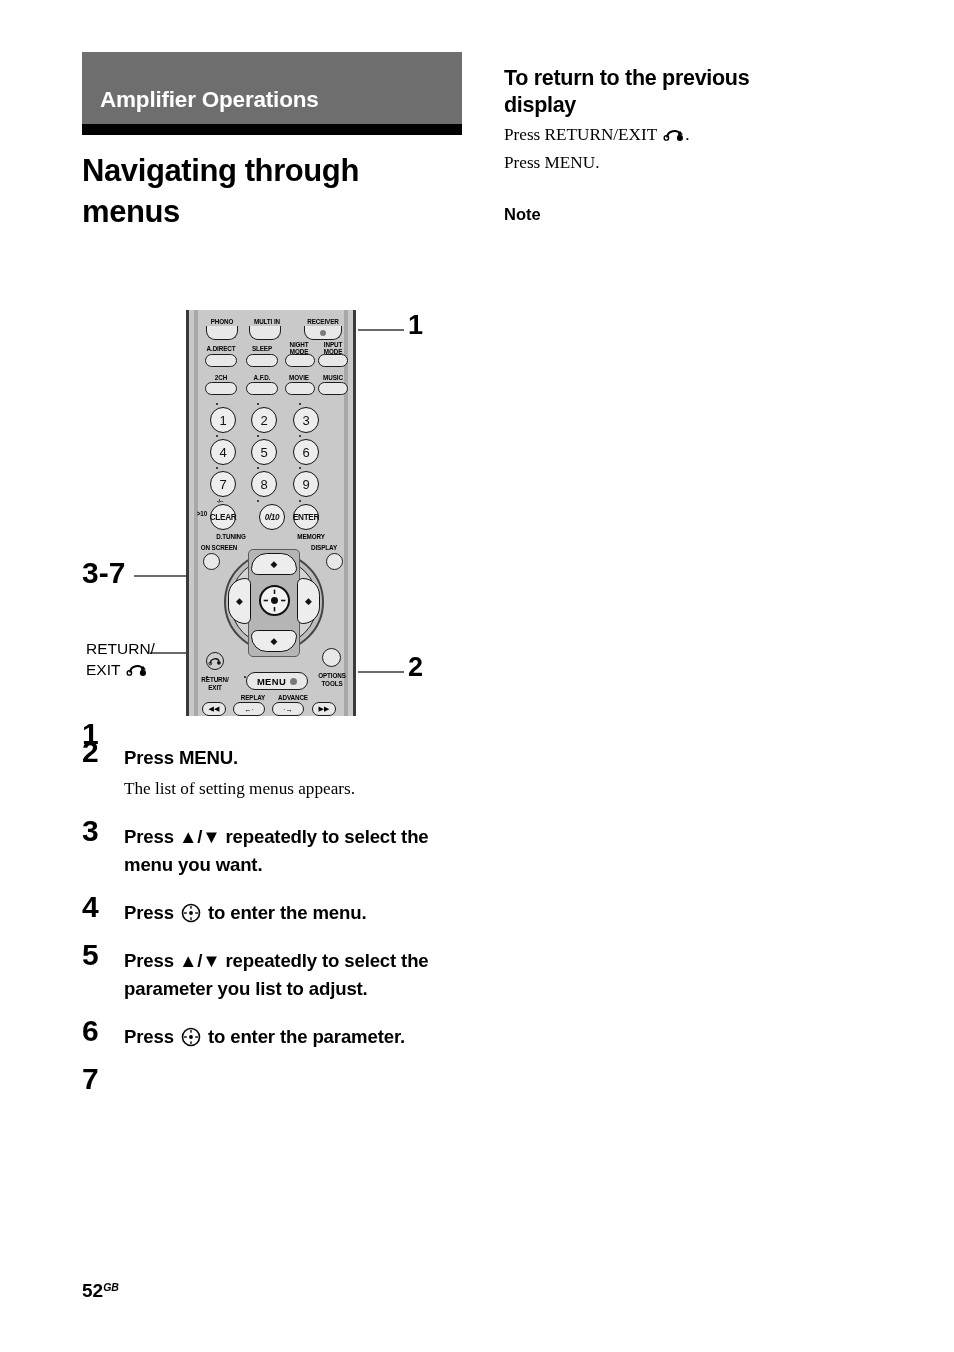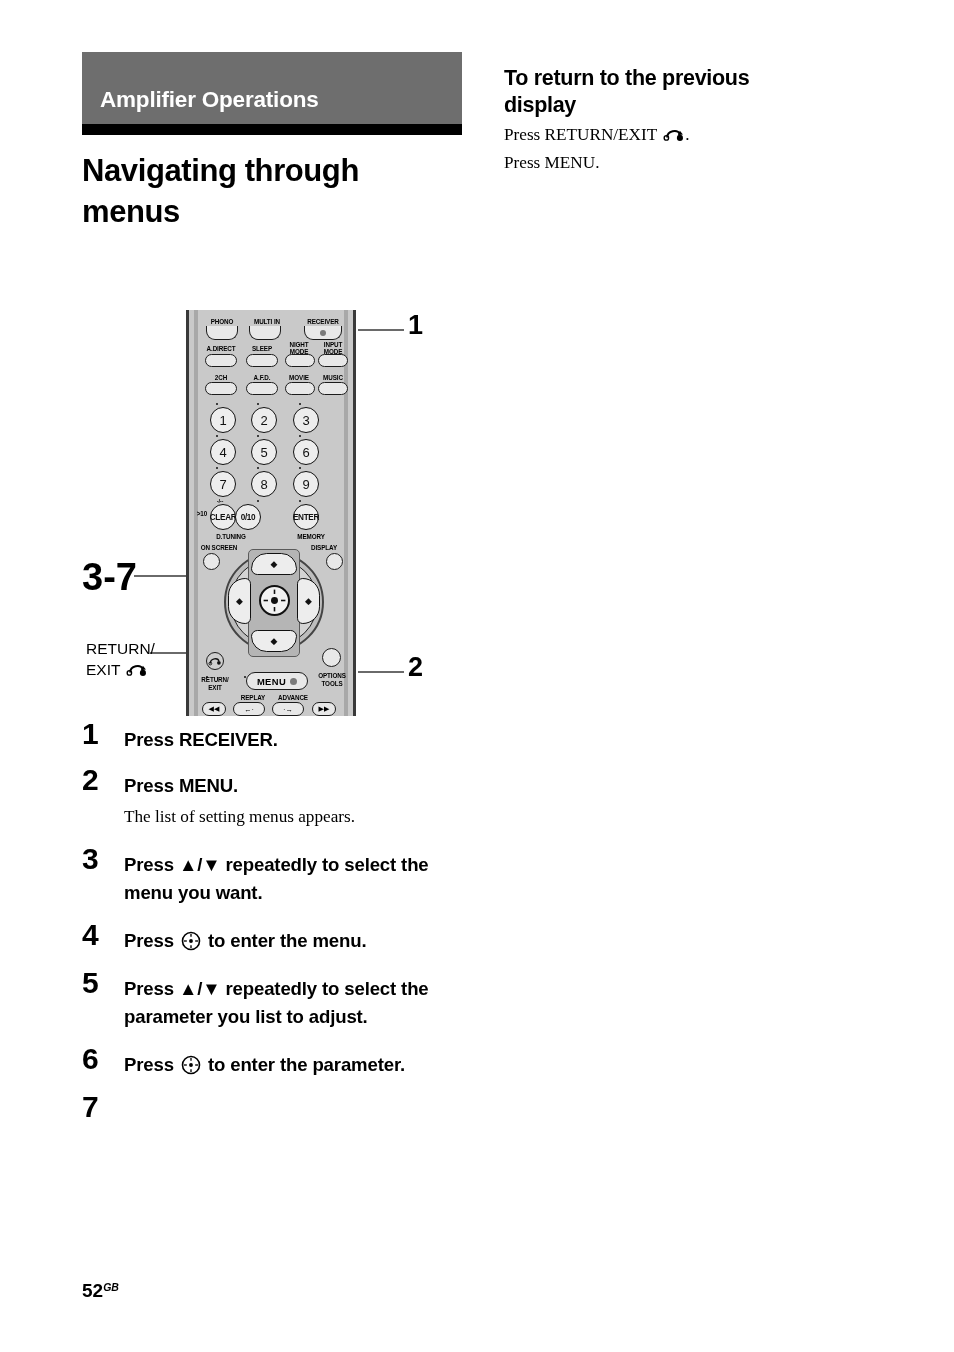--- a/index.html
+++ b/index.html
@@ -212,21 +212,21 @@
     font-family: "Liberation Sans", sans-serif;
     font-size: 15.5px;
     line-height: 21px;
     color: #000;
     white-space: nowrap;
   }
   .callout-big {
     position: absolute;
     font-family: "Liberation Sans", sans-serif;
     font-weight: bold;
-    font-size: 38px;
+    font-size: 30px;
     color: #000;
   }
 
   
   .steps {
     position: absolute;
     left: 82px;
     top: 726px;
     width: 390px;
   }
@@ -407,21 +407,21 @@
     <div class="dotmark" style="left:110px; top:157px;"></div>
     <div class="numkey" style="left:21px; top:161px;">7</div>
     <div class="numkey" style="left:62px; top:161px;">8</div>
     <div class="numkey" style="left:104px; top:161px;">9</div>
 
     <div class="lbl tiny" style="left:20px; top:188px; width:22px;">-/--</div>
     <div class="lbl" style="left:4px; top:200px; width:18px;">&gt;10</div>
     <div class="dotmark" style="left:68px; top:190px;"></div>
     <div class="dotmark" style="left:110px; top:190px;"></div>
     <div class="numkey small" style="left:21px; top:194px;">CLEAR</div>
-    <div class="numkey small" style="left:46px; top:194px;">0/10</div>
+    <div class="numkey small" style="left:70px; top:194px;font-style:italic;">0/10</div>
     <div class="numkey small" style="left:104px; top:194px;">ENTER</div>
 
     <div class="lbl" style="left:18px; top:223px; width:48px;">D.TUNING</div>
     <div class="lbl" style="left:100px; top:223px; width:44px;">MEMORY</div>
 
     <div class="lbl" style="left:5px; top:234px; width:50px;">ON SCREEN</div>
     <div class="lbl" style="left:113px; top:234px; width:44px;">DISPLAY</div>
     <div class="btn circ" style="left:14px; top:243px; width:17px; height:17px;"></div>
     <div class="btn circ" style="left:137px; top:243px; width:17px; height:17px;"></div>
 
@@ -468,21 +468,20 @@
     <div class="btn pill" style="left:83px; top:392px; width:32px; height:14px; display:flex;align-items:center;justify-content:center;font-size:7.5px;">·→</div>
     <div class="btn pill" style="left:123px; top:392px; width:24px; height:14px; display:flex;align-items:center;justify-content:center;font-size:7px;">▶▶</div>
   </div>
 </div>
 
 <div class="steps">
 
   <div class="step">
     <div class="step-num">1</div>
     <div class="step-body">
-      <div class="step-head">Press RECEIVER.</div>
     </div>
   </div>
 
   <div class="step" style="margin-top:18px;">
     <div class="step-num">2</div>
     <div class="step-body">
       <div class="step-head">Press MENU.</div>
       <div class="step-desc">The list of setting menus appears.</div>
     </div>
   </div>
@@ -552,18 +551,19 @@
       <path d="M5 12 C5 4, 17 2, 20 8" stroke="#000" stroke-width="2.4" fill="none"></path>
       <path d="M20 4 L23.5 8.5 L17.5 9.5 Z" fill="#000"></path>
       <circle cx="4" cy="12.5" r="2.6" stroke="#000" stroke-width="1.6" fill="none"></circle>
       <circle cx="20" cy="12.5" r="3.6" fill="#000"></circle>
     </svg><span>.</span>
   </div>
 
 
   <div class="r-body">Press MENU.</div>
 
+  <div class="r-h3" style="margin-top:28px;">Note</div>
 
 </div>
 
 <div class="footer">
   <span>52</span><sup>GB</sup>
 </div>
 
 </body></html>

